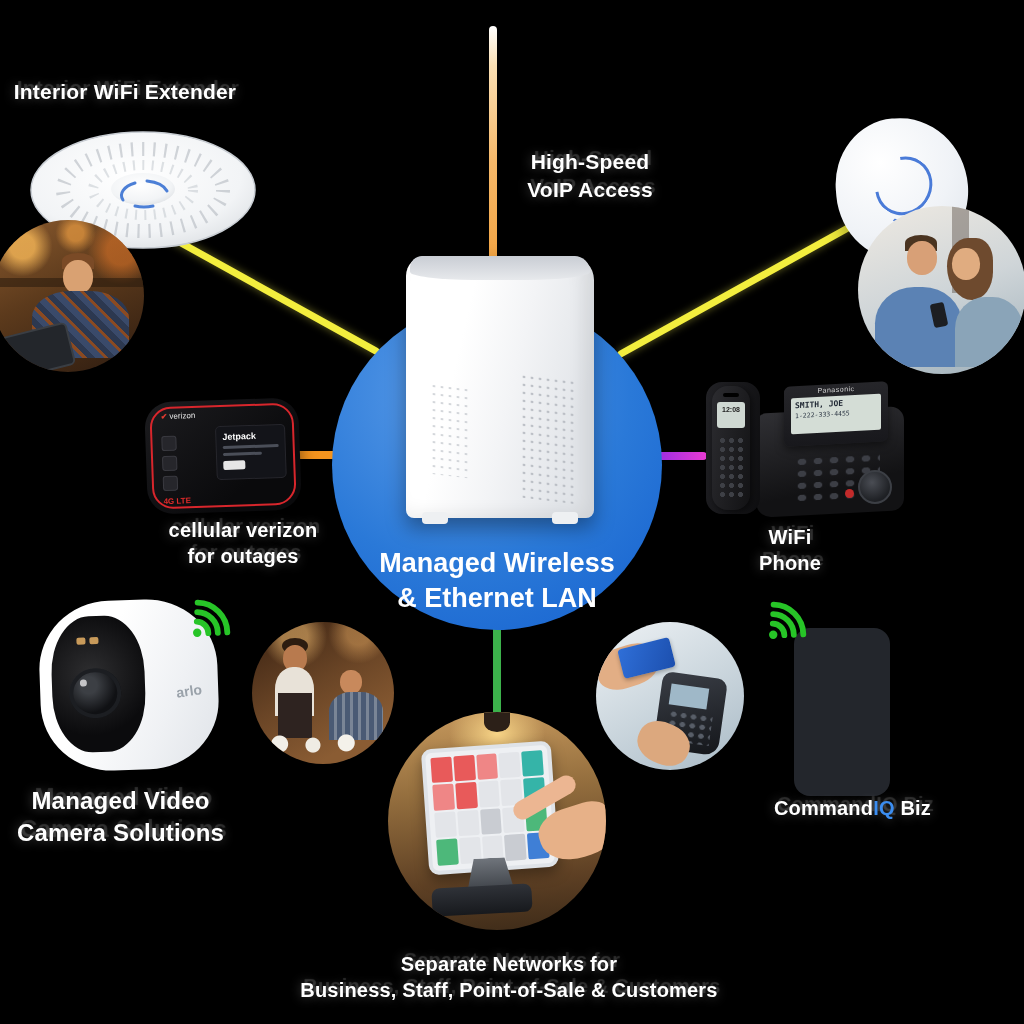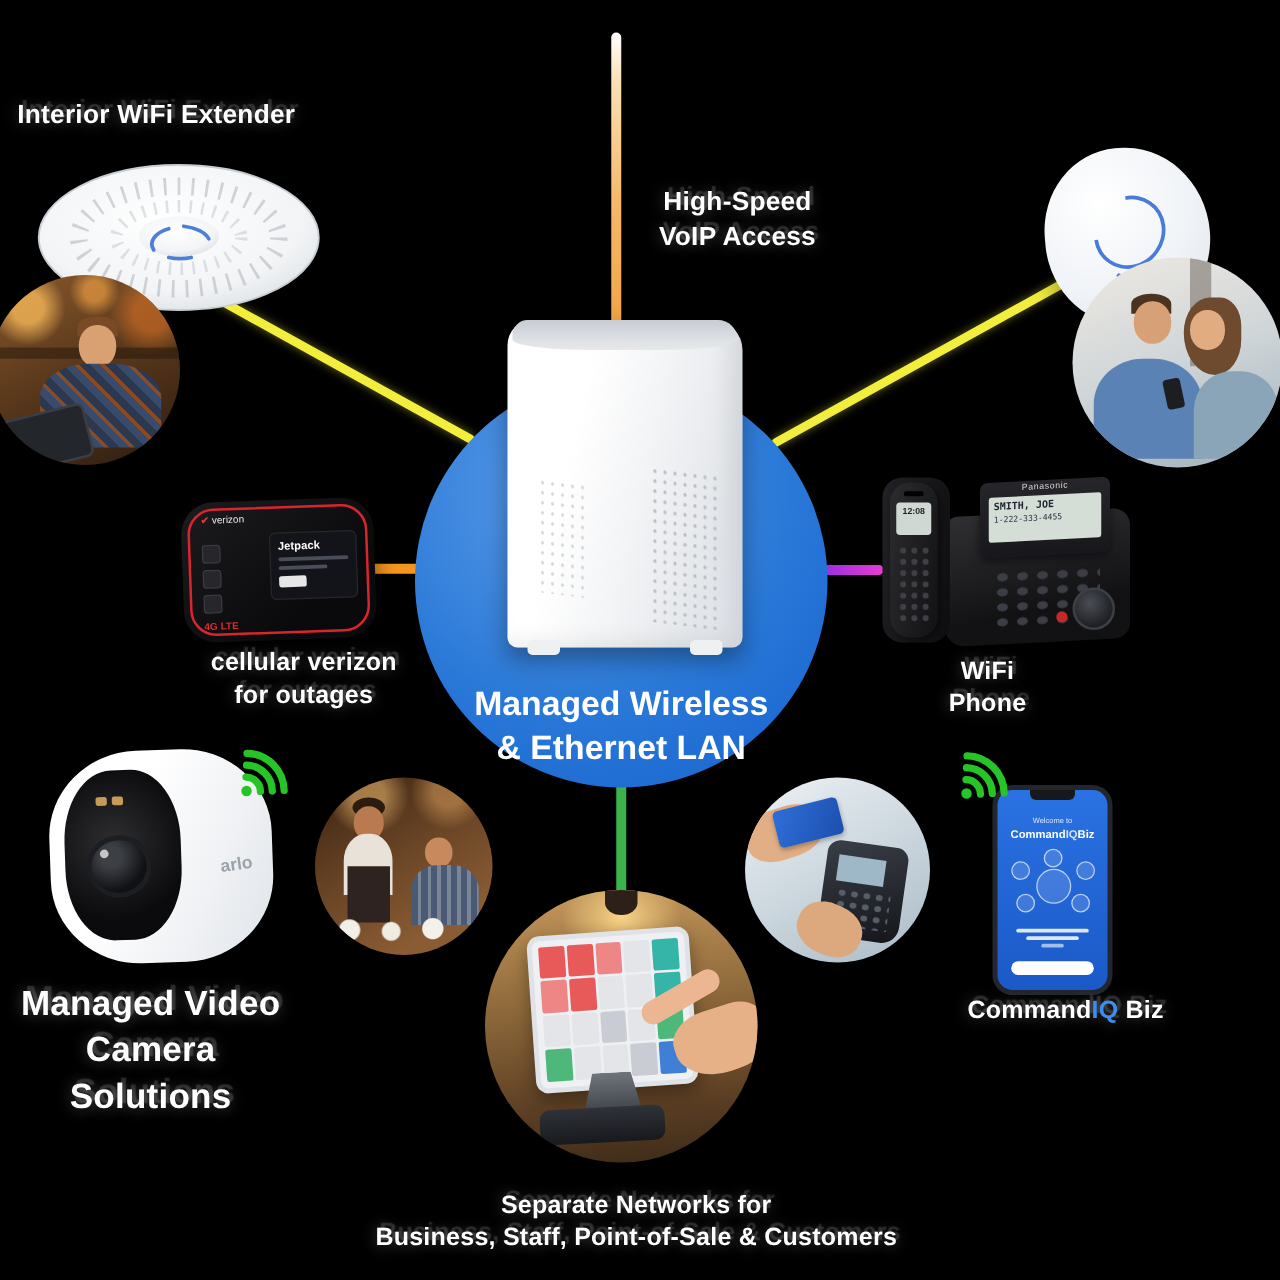--- a/index.html
+++ b/index.html
@@ -42,21 +42,21 @@
 
   
   .lbl{position:absolute;text-align:center;color:#fff;font-weight:bold;z-index:5;line-height:1.32;
     letter-spacing:.2px;
     text-shadow:0 0 12px rgba(255,255,255,.30),3px -4px 1px rgba(255,255,255,.16);}
   .lbl-top-left{left:0;top:78px;width:250px;font-size:21px;}
   .lbl-top-right{left:770px;top:76px;width:250px;font-size:21px;}
   .lbl-top-center{left:498px;top:148px;width:184px;font-size:21px;}
   .lbl-left{left:148px;top:517px;width:190px;font-size:20px;}
   .lbl-right{left:715px;top:524px;width:150px;font-size:20px;}
-  .lbl-bottom-left{left:8px;top:785px;width:225px;font-size:28px;}
+  .lbl-bottom-left{left:8px;top:785px;width:225px;font-size:24px;}
   .lbl-bottom-right{left:740px;top:795px;width:225px;font-size:20px;}
   .lbl-bottom-center{left:269px;top:951px;width:480px;font-size:20px;}
   .accent-iq{color:#3b8df0;}
 
   
   .ap-ceiling{position:absolute;left:25px;top:126px;width:235px;height:140px;z-index:3;}
 
   
   .ap-right{position:absolute;left:836px;top:118px;width:132px;height:142px;z-index:3;
     background:radial-gradient(circle at 35% 30%,#ffffff 0%,#f0f3f7 55%,#dde3ea 100%);
@@ -422,39 +422,20 @@
     <div class="pos-stand"></div>
     <div class="pos-base"></div>
     <div class="pos-hand">
       <div class="hand-palm"></div>
       <div class="hand-finger"></div>
     </div>
   </div>
 
   <div class="smartphone">
     <div class="sp-frame"></div>
-    <div class="sp-screen">
-      <div class="sp-notch"></div>
-      <div class="sp-welcome">Welcome to</div>
-      <div class="sp-title"><span>Command</span><span class="acc">IQ</span><span>Biz</span></div>
-      <div class="sp-orbit">
-        <div class="sp-c sp-big"></div>
-        <div class="sp-c sp-c1"></div>
-        <div class="sp-c sp-c2"></div>
-        <div class="sp-c sp-c3"></div>
-        <div class="sp-c sp-c4"></div>
-        <div class="sp-c sp-c5"></div>
-      </div>
-      <div class="sp-lines">
-        <div class="sp-l1"></div>
-          <div class="sp-l2"></div>
-          <div class="sp-l3"></div>
-      </div>
-      <div class="sp-btn"></div>
-    </div>
   </div>
 
   <div class="lbl lbl-top-left">Interior WiFi Extender</div>
   <div class="lbl lbl-top-center">
     <div>High-Speed</div>
     <div>VoIP Access</div>
   </div>
   <div class="lbl lbl-left">
     <div>cellular verizon</div>
     <div>for outages</div>

